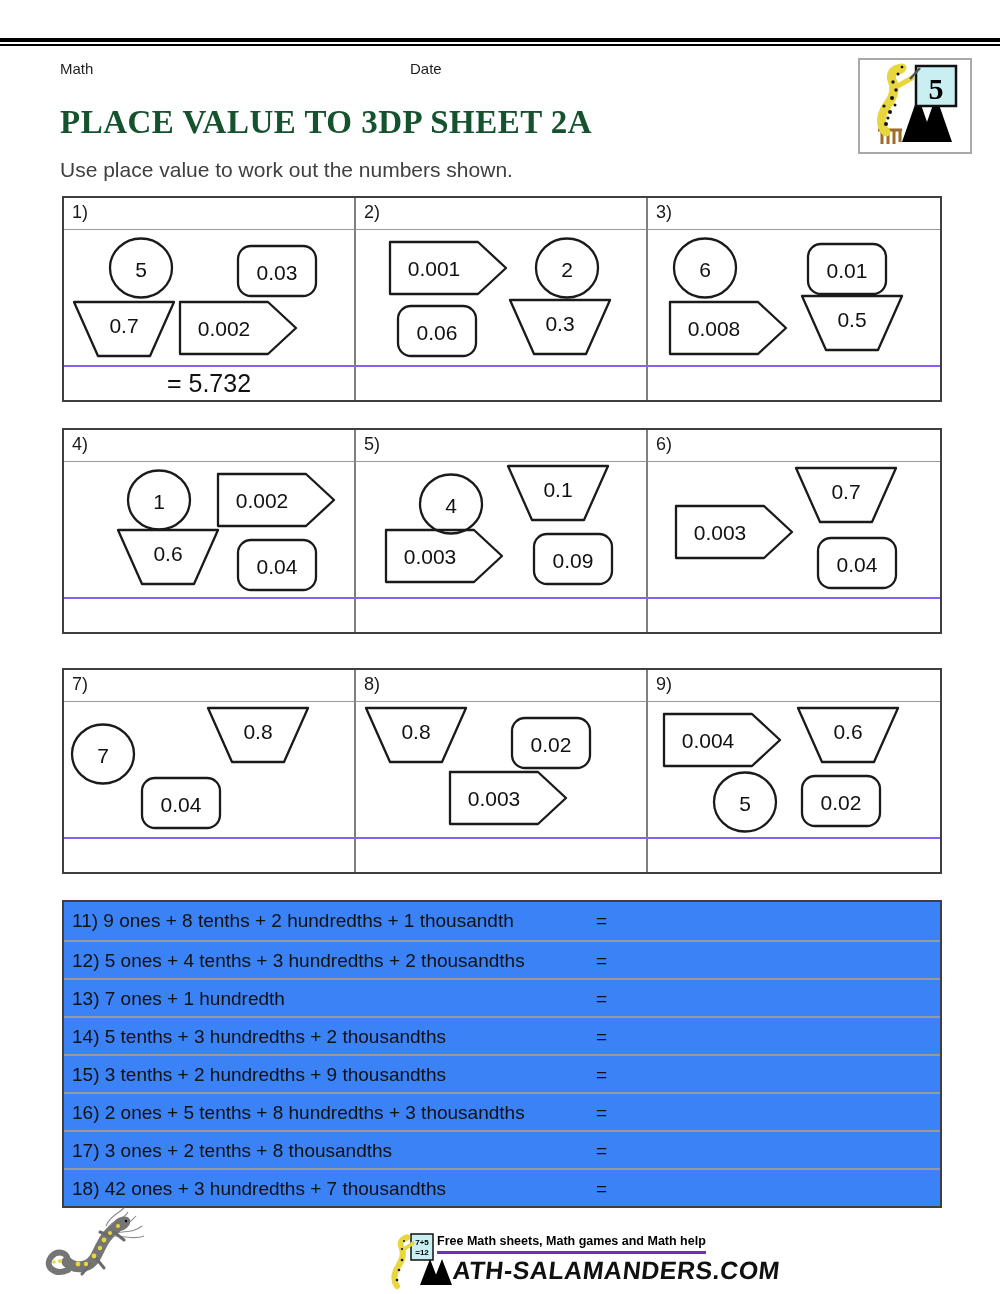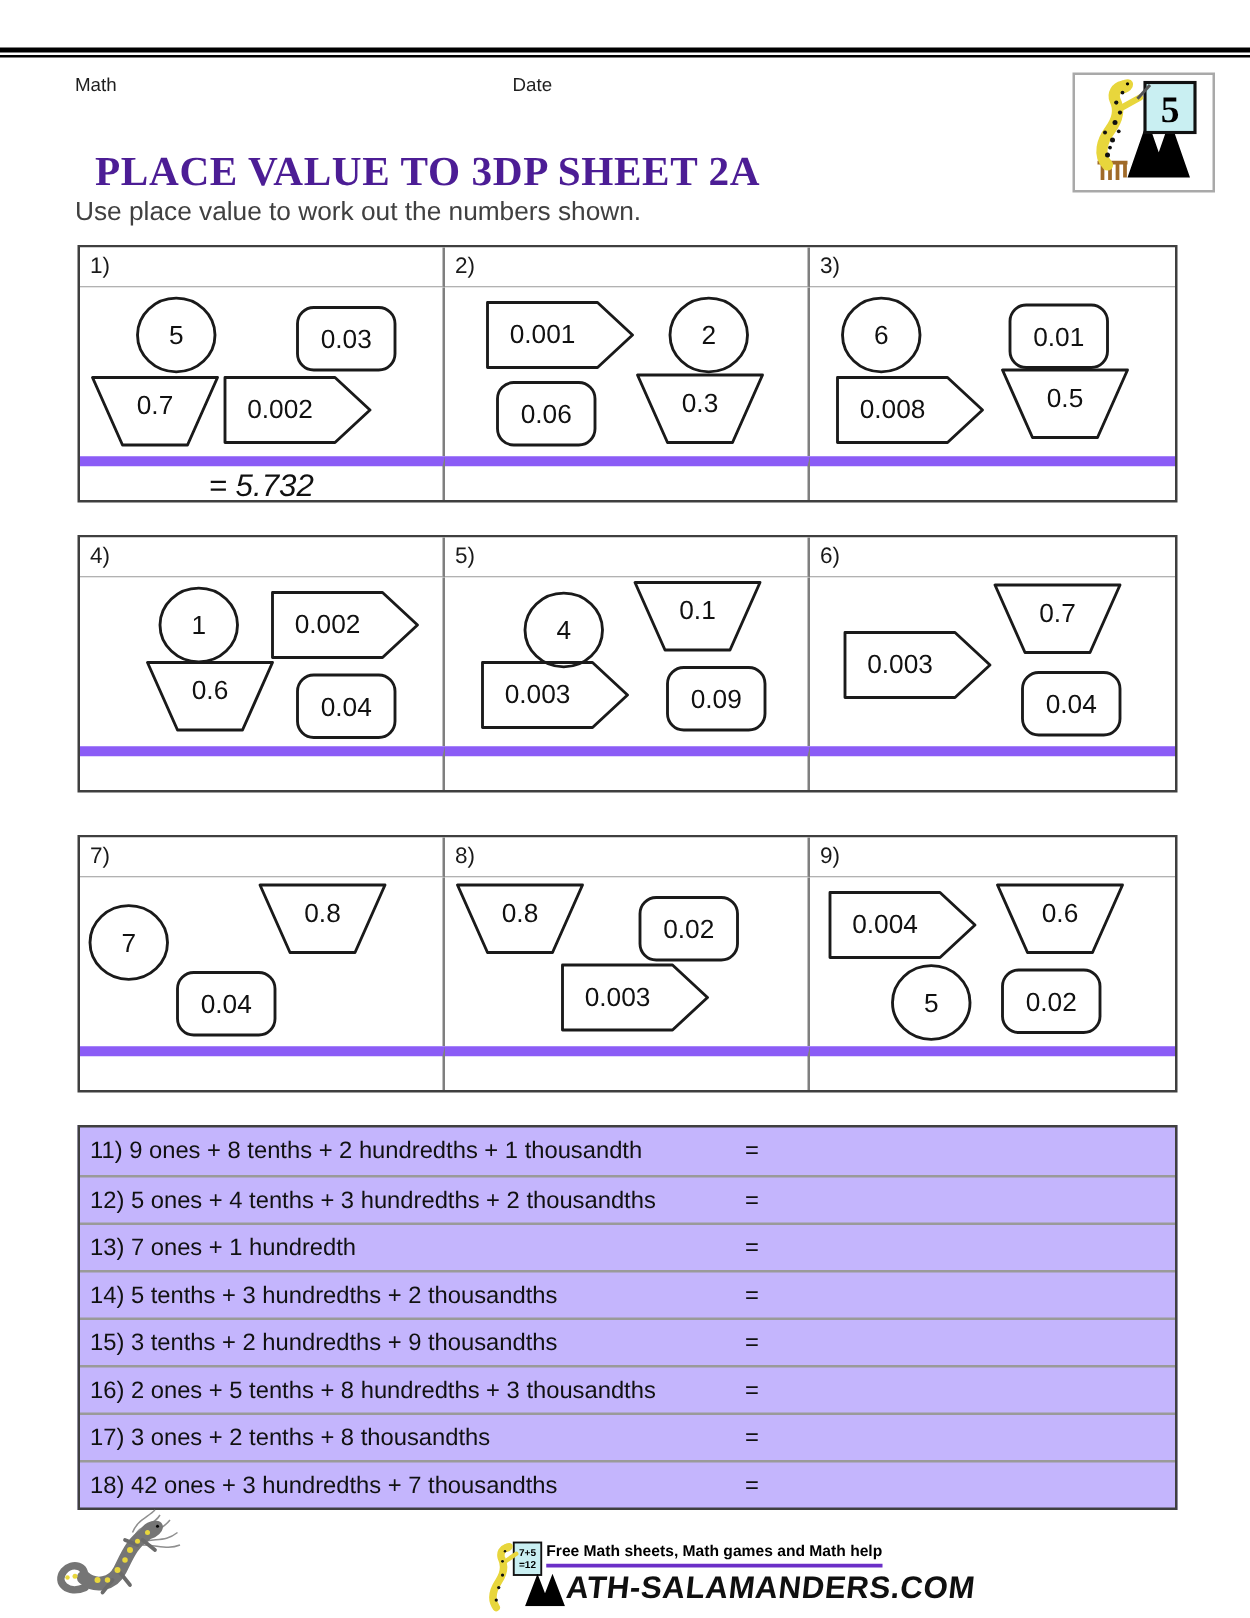--- a/index.html
+++ b/index.html
@@ -8,42 +8,42 @@
 
   .top-rule{position:absolute;left:0;top:38px;width:1000px;height:2px;
             border-top:4px solid #000;border-bottom:2px solid #000;background:#fff;}
 
   .name-label{position:absolute;left:60px;top:60px;font-size:15px;color:#1f1f1f;}
   .date-label{position:absolute;left:410px;top:60px;font-size:15px;color:#1f1f1f;}
 
   .badge{position:absolute;left:858px;top:58px;width:110px;height:92px;
          border:2px solid #a9a9a9;background:#fff;}
 
-  .title{position:absolute;left:60px;top:104px;margin:16px;
+  .title{position:absolute;left:60px;top:104px;margin:0;
          font-family:"Liberation Serif",serif;font-weight:700;font-size:33px;
-         letter-spacing:0.5px;color:#4c1d95;}
+         letter-spacing:0.5px;color:#14532d;}
   .instruction{position:absolute;left:60px;top:158px;margin:0;font-size:21px;color:#404040;}
 
   .problems-grid{position:absolute;left:62px;width:876px;
                  display:grid;grid-template-columns:repeat(3,1fr);
                  grid-template-rows:32px 135px 35px;
                  border:2px solid #3f3f3f;background:#fff;}
   .pcell{position:relative;box-sizing:border-box;background:#fff;}
   .colborder{border-right:2px solid #7f7f7f;}
   .phead{font-size:18px;padding:4px 0 0 8px;border-bottom:1px solid #999;}
   .pbody{overflow:hidden;}
-  .pans{border-top:8px solid #8b5cf6;text-align:center;font-size:25px;
-        line-height:33px;color:#111;font-style:italic;}
+  .pans{border-top:2px solid #8b5cf6;text-align:center;font-size:25px;
+        line-height:33px;color:#111;}
   .shape{position:absolute;}
   .shape svg .sh{fill:none;stroke:#1a1a1a;stroke-width:2.3;stroke-linejoin:round;}
   .shape svg text{font-family:"Liberation Sans",sans-serif;font-size:21px;fill:#111;
                   text-anchor:middle;dominant-baseline:central;}
 
   .word-table{position:absolute;left:62px;top:900px;width:876px;
-              border:2px solid #3f3f3f;background:#c4b5fd;}
+              border:2px solid #3f3f3f;background:#3b82f6;}
   .word-row{position:relative;height:38px;box-sizing:border-box;}
   .word-row + .word-row{border-top:2px solid #9a9a9a;}
   .word-row .wtext{position:absolute;left:8px;top:0;line-height:37px;font-size:19px;color:#111;}
   .word-row .weq{position:absolute;left:532px;top:0;line-height:37px;font-size:19px;color:#111;}
 
   .footer-sala{position:absolute;left:38px;top:1206px;}
   .footer-logo{position:absolute;left:385px;top:1232px;width:330px;height:60px;}
   .mini-sala{position:absolute;left:0;top:0;}
   .tagline{position:absolute;left:52px;top:2px;font-size:12.5px;font-weight:bold;color:#000;
            border-bottom:3px solid #6B2FC7;padding-bottom:3px;white-space:nowrap;}

